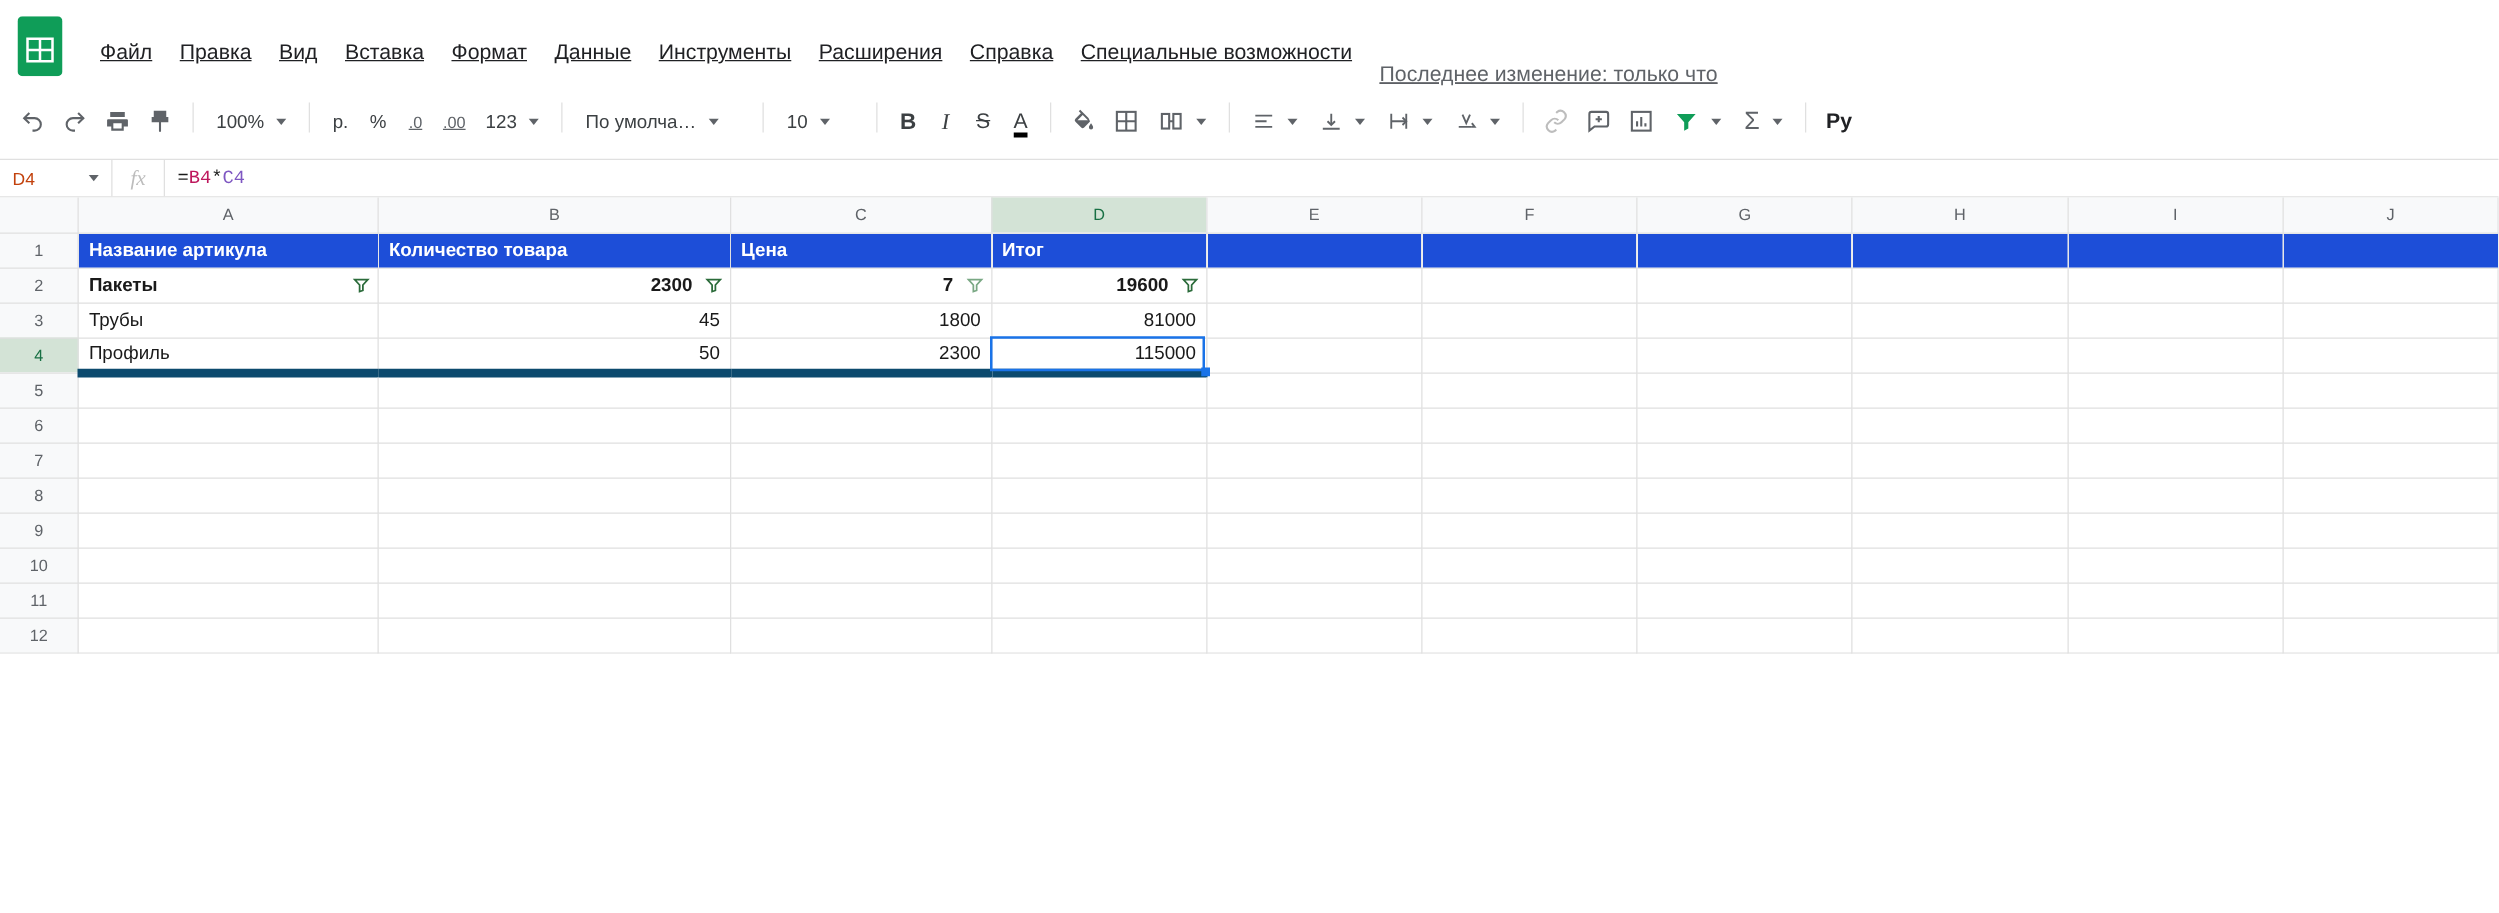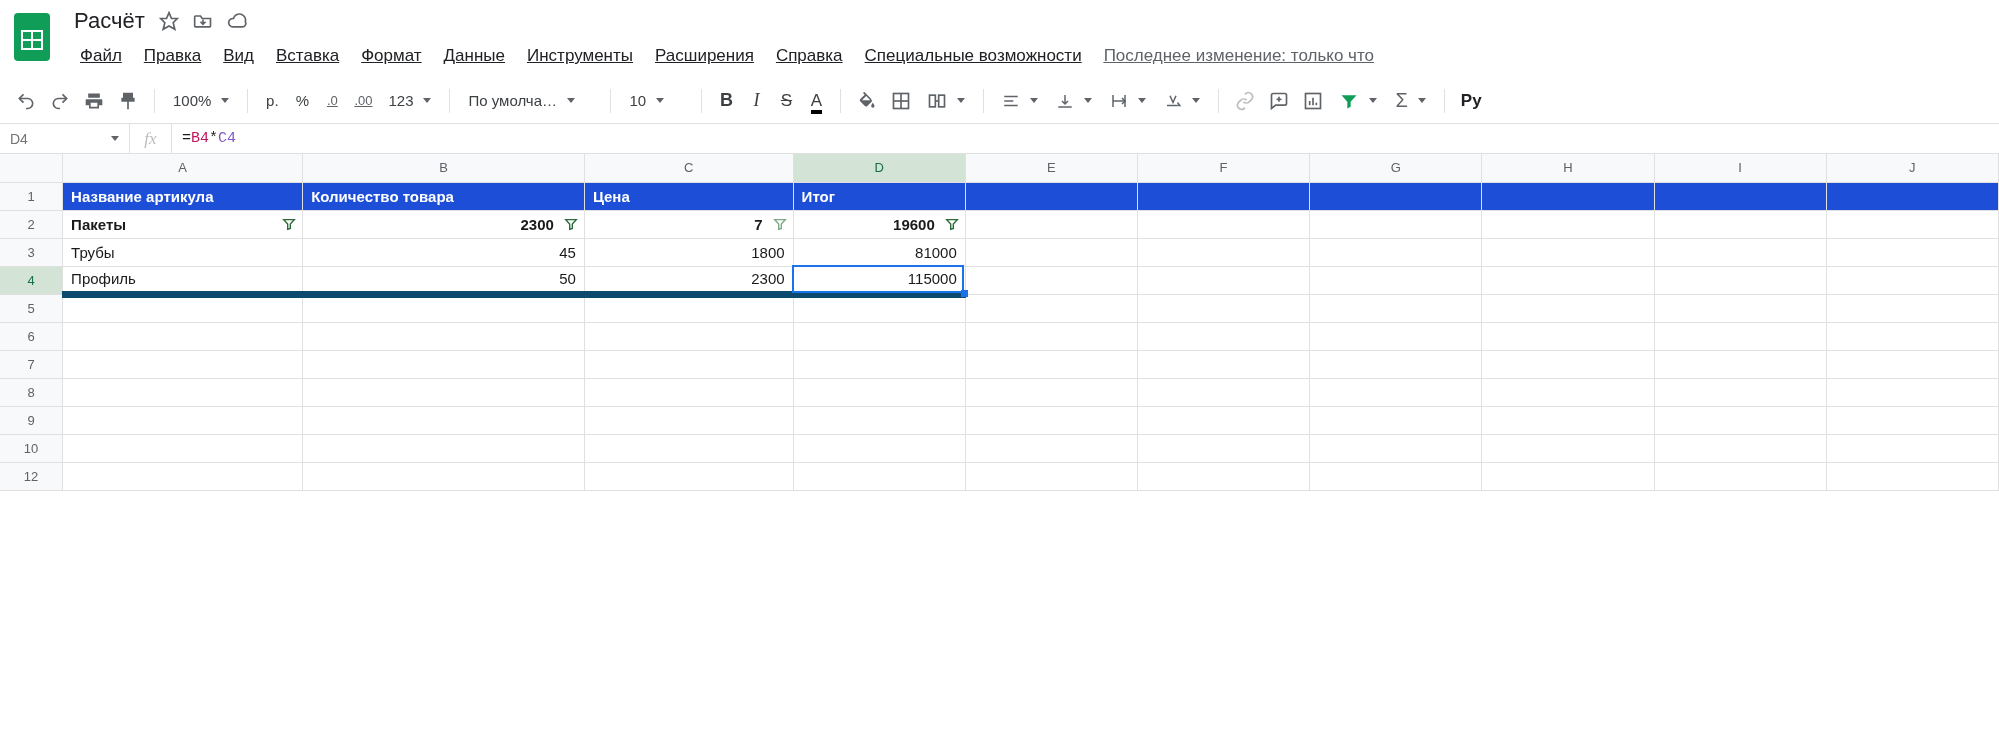--- a/index.html
+++ b/index.html
@@ -7,37 +7,37 @@
   
   .header { display: flex; align-items: flex-start; padding: 8px 12px 0 12px; gap: 16px; }
   .logo { width: 40px; height: 50px; display: flex; align-items: center; justify-content: center; margin-top: 4px; }
   .logo svg { width: 36px; height: 48px; }
   .title-area { flex: 1; display: flex; flex-direction: column; gap: 6px; }
   .title-row { display: flex; align-items: center; gap: 14px; padding-left: 6px; }
   .doc-title { font-size: 22px; color: #202124; }
   .title-icon { width: 20px; height: 20px; display: flex; align-items: center; justify-content: center; color: #5f6368; cursor: pointer; }
   .menubar { display: flex; align-items: center; gap: 2px; padding: 0 2px; text-decoration: underline; }
   .menu-item { padding: 6px 10px; font-size: 17px; color: #202124; border-radius: 4px; cursor: pointer; }
-  .last-edit { font-size: 17px; color: #5f6368; text-decoration: underline; padding: 6px 10px; cursor: pointer; }
-
-  
-  .toolbar { display: flex; align-items: center; height: 46px; border-bottom: 1px solid #e0e0e0; padding: 0 10px; gap: 2px; margin-top: 6px; }
+  .last-edit { font-size: 17px; color: #5f6368; text-decoration: underline; padding: 6px 10px; cursor: pointer; margin-top: 36px; }
+
+  
+  .toolbar { display: flex; align-items: flex-start; height: 46px; border-bottom: 1px solid #e0e0e0; padding: 0 10px; gap: 2px; margin-top: 6px; }
   .tb-btn { min-width: 28px; height: 30px; padding: 0 6px; display: flex; align-items: center; justify-content: center; color: #5f6368; cursor: pointer; border-radius: 4px; font-size: 17px; }
   .tb-sep { width: 1px; height: 24px; background: #e0e0e0; margin: 0 8px; }
   .tb-text { font-size: 15px; color: #3c4043; }
   .tb-select { display: flex; align-items: center; gap: 10px; padding: 0 8px; height: 30px; cursor: pointer; border-radius: 4px; color: #3c4043; font-size: 15px; }
   .caret { width: 0; height: 0; border-left: 4px solid transparent; border-right: 4px solid transparent; border-top: 5px solid #5f6368; }
   .text-color-swatch { display: inline-block; position: relative; }
   .text-color-swatch .underline { position: absolute; left: 0; right: 0; bottom: -3px; height: 4px; background: #000; }
   .filter-active { color: #0f9d58; }
   .py-label { font-weight: 700; font-size: 17px; color: #202124; }
 
   
   .fxbar { display: flex; align-items: center; height: 30px; border-bottom: 1px solid #e0e0e0; }
-  .namebox { width: 130px; border-right: 1px solid #e0e0e0; display: flex; align-items: center; height: 100%; padding: 0 10px; justify-content: space-between; font-size: 14px; color: #737373; cursor: text; }
+  .namebox { width: 90px; border-right: 1px solid #e0e0e0; display: flex; align-items: center; height: 100%; padding: 0 10px; justify-content: space-between; font-size: 14px; color: #c2410c; cursor: text; }
   .fx-icon { width: 42px; display: flex; align-items: center; justify-content: center; color: #bdbdbd; font-style: italic; font-family: 'Times New Roman', serif; font-size: 17px; border-right: 1px solid #e0e0e0; height: 100%; }
   .formula-input { flex: 1; height: 100%; padding: 0 10px; display: flex; align-items: center; font-size: 15px; font-family: 'Consolas','Courier New',monospace; color: #1a1a1a; }
   .tok-eq { color: #1a1a1a; }
   .tok-ref1 { color: #be185d; }
   .tok-op { color: #1a1a1a; }
   .tok-ref2 { color: #7e57c2; }
 
   
   .grid-wrap { position: relative; user-select: none; }
   table.grid { border-collapse: collapse; table-layout: fixed; width: 100%; }
@@ -68,39 +68,20 @@
 <div class="header">
   <div class="logo">
     <svg viewBox="0 0 36 48">
         <rect x="0" y="0" width="36" height="48" rx="4" fill="#0f9d58"></rect>
         <rect x="8" y="18" width="20" height="18" fill="none" stroke="#fff" stroke-width="2"></rect>
         <line x1="8" y1="27" x2="28" y2="27" stroke="#fff" stroke-width="2"></line>
         <line x1="18" y1="18" x2="18" y2="36" stroke="#fff" stroke-width="2"></line>
       </svg>
   </div>
   <div class="title-area">
-    <div class="title-row">
-      <div class="doc-title">Расчёт</div>
-      <div class="title-icon">
-        <svg width="20" height="20" viewBox="0 0 24 24" fill="none" stroke="#5f6368" stroke-width="2">
-            <polygon points="12 2 15 9 22 9 17 14 19 22 12 18 5 22 7 14 2 9 9 9"></polygon>
-          </svg>
-      </div>
-      <div class="title-icon">
-        <svg width="22" height="20" viewBox="0 0 24 20" fill="none" stroke="#5f6368" stroke-width="2">
-            <path d="M3 4h6l2 3h10v9a1 1 0 0 1-1 1H3a1 1 0 0 1-1-1V5a1 1 0 0 1 1-1z"></path>
-            <path d="M12 9v5M9.5 11.5L12 14l2.5-2.5" stroke-linecap="round"></path>
-          </svg>
-      </div>
-      <div class="title-icon">
-        <svg width="24" height="18" viewBox="0 0 24 18" fill="none" stroke="#5f6368" stroke-width="2">
-            <path d="M7 16a5 5 0 1 1 .8-9.94A6 6 0 0 1 22 10a4 4 0 0 1-4 6H7z"></path>
-          </svg>
-      </div>
-    </div>
     <div class="menubar">
       <div class="menu-item">Файл</div>
       <div class="menu-item">Правка</div>
       <div class="menu-item">Вид</div>
       <div class="menu-item">Вставка</div>
       <div class="menu-item">Формат</div>
       <div class="menu-item">Данные</div>
       <div class="menu-item">Инструменты</div>
       <div class="menu-item">Расширения</div>
       <div class="menu-item">Справка</div>
@@ -469,20 +450,33 @@
           <td class="cell"></td>
           <td class="cell"></td>
           <td class="cell"></td>
           <td class="cell"></td>
           <td class="cell"></td>
           <td class="cell"></td>
           <td class="cell"></td>
           <td class="cell"></td>
         </tr>
     <tr>
+          <th class="rowhdr">11</th>
+          <td class="cell"></td>
+          <td class="cell"></td>
+          <td class="cell"></td>
+          <td class="cell"></td>
+          <td class="cell"></td>
+          <td class="cell"></td>
+          <td class="cell"></td>
+          <td class="cell"></td>
+          <td class="cell"></td>
+          <td class="cell"></td>
+        </tr>
+    <tr>
           <th class="rowhdr">12</th>
           <td class="cell"></td>
           <td class="cell"></td>
           <td class="cell"></td>
           <td class="cell"></td>
           <td class="cell"></td>
           <td class="cell"></td>
           <td class="cell"></td>
           <td class="cell"></td>
           <td class="cell"></td>

